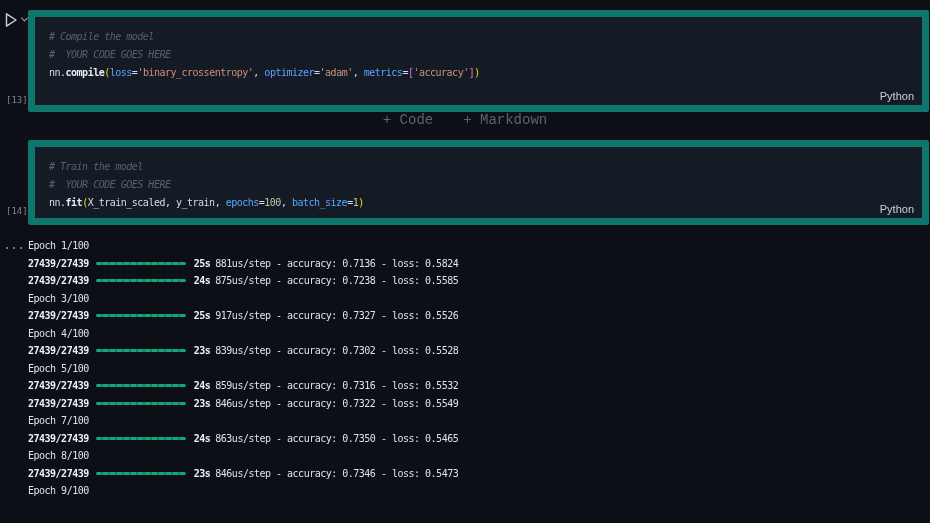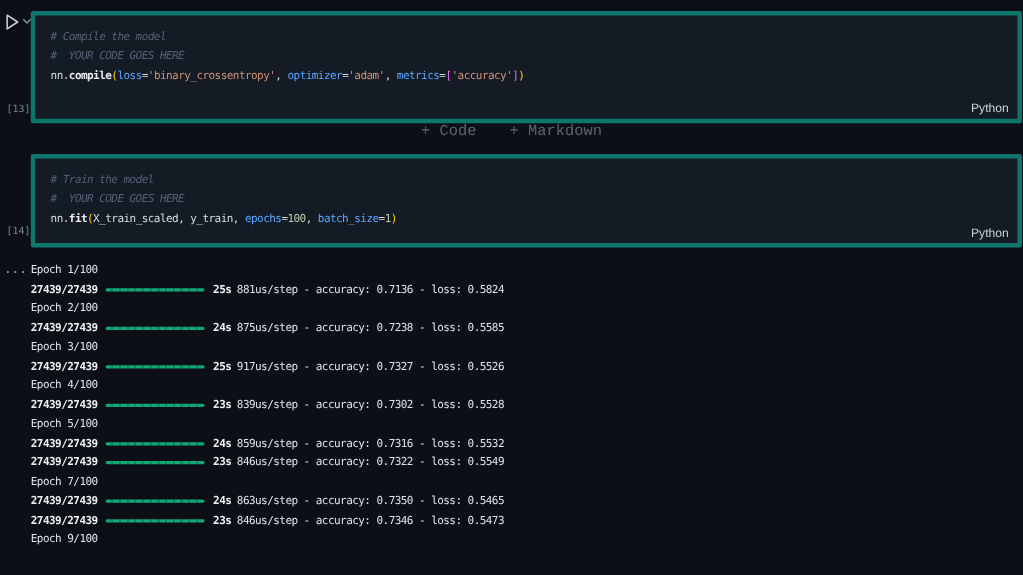--- a/index.html
+++ b/index.html
@@ -7,21 +7,21 @@
     position:relative;
     width:930px;height:523px;
     background:#0c1016;
     overflow:hidden;
     font-family:"DejaVu Sans Mono", monospace;
   }
   
   .cell{
     position:absolute;left:28px;right:1px;
     background:#151b25;
-    border:4px solid #0f766e;
+    border:7px solid #0f766e;
     border-radius:2px;
     box-sizing:border-box;
   }
   #cell1{top:10px;height:102px;}
   #cell2{top:140px;height:85px;}
   .code-area{
     padding:11px 0 0 14px;
     font-size:10px;letter-spacing:-0.5px;
     line-height:18px;
     color:#d6dde6;
@@ -119,27 +119,27 @@
   <div class="code-area"><div class="code-line"><span class="tok-comment"># Train the model</span></div><div class="code-line"><span class="tok-comment">#  YOUR CODE GOES HERE</span></div><div class="code-line"><span class="tok-plain">nn.</span><span class="tok-method">fit</span><span class="tok-paren">(</span><span class="tok-plain">X_train_scaled, y_train, </span><span class="tok-param">epochs</span><span class="tok-plain">=</span><span class="tok-number">100</span><span class="tok-plain">, </span><span class="tok-param">batch_size</span><span class="tok-plain">=</span><span class="tok-number">1</span><span class="tok-paren">)</span></div></div>
   <span class="lang-label">Python</span>
 </div>
 <span class="exec-count" id="exec2">[14]</span>
 
 <div class="output">
   <span class="out-gutter">...</span>
   <div class="out-lines">
       <div class="out-line">Epoch 1/100</div>
       <div class="out-line"><span class="bold">27439/27439</span><span class="pbar"></span><span class="bold time">25s</span><span class="detail">881us/step - accuracy: 0.7136 - loss: 0.5824</span></div>
-      <div class="out-line">Epoch 2/100</div>
       <div class="out-line"><span class="bold">27439/27439</span><span class="pbar"></span><span class="bold time">24s</span><span class="detail">875us/step - accuracy: 0.7238 - loss: 0.5585</span></div>
       <div class="out-line">Epoch 3/100</div>
       <div class="out-line"><span class="bold">27439/27439</span><span class="pbar"></span><span class="bold time">25s</span><span class="detail">917us/step - accuracy: 0.7327 - loss: 0.5526</span></div>
       <div class="out-line">Epoch 4/100</div>
       <div class="out-line"><span class="bold">27439/27439</span><span class="pbar"></span><span class="bold time">23s</span><span class="detail">839us/step - accuracy: 0.7302 - loss: 0.5528</span></div>
       <div class="out-line">Epoch 5/100</div>
       <div class="out-line"><span class="bold">27439/27439</span><span class="pbar"></span><span class="bold time">24s</span><span class="detail">859us/step - accuracy: 0.7316 - loss: 0.5532</span></div>
       <div class="out-line"><span class="bold">27439/27439</span><span class="pbar"></span><span class="bold time">23s</span><span class="detail">846us/step - accuracy: 0.7322 - loss: 0.5549</span></div>
       <div class="out-line">Epoch 7/100</div>
       <div class="out-line"><span class="bold">27439/27439</span><span class="pbar"></span><span class="bold time">24s</span><span class="detail">863us/step - accuracy: 0.7350 - loss: 0.5465</span></div>
+      <div class="out-line">Epoch 8/100</div>
       <div class="out-line"><span class="bold">27439/27439</span><span class="pbar"></span><span class="bold time">23s</span><span class="detail">846us/step - accuracy: 0.7346 - loss: 0.5473</span></div>
       <div class="out-line">Epoch 9/100</div>
     </div>
 </div>
 
 </body></html>

